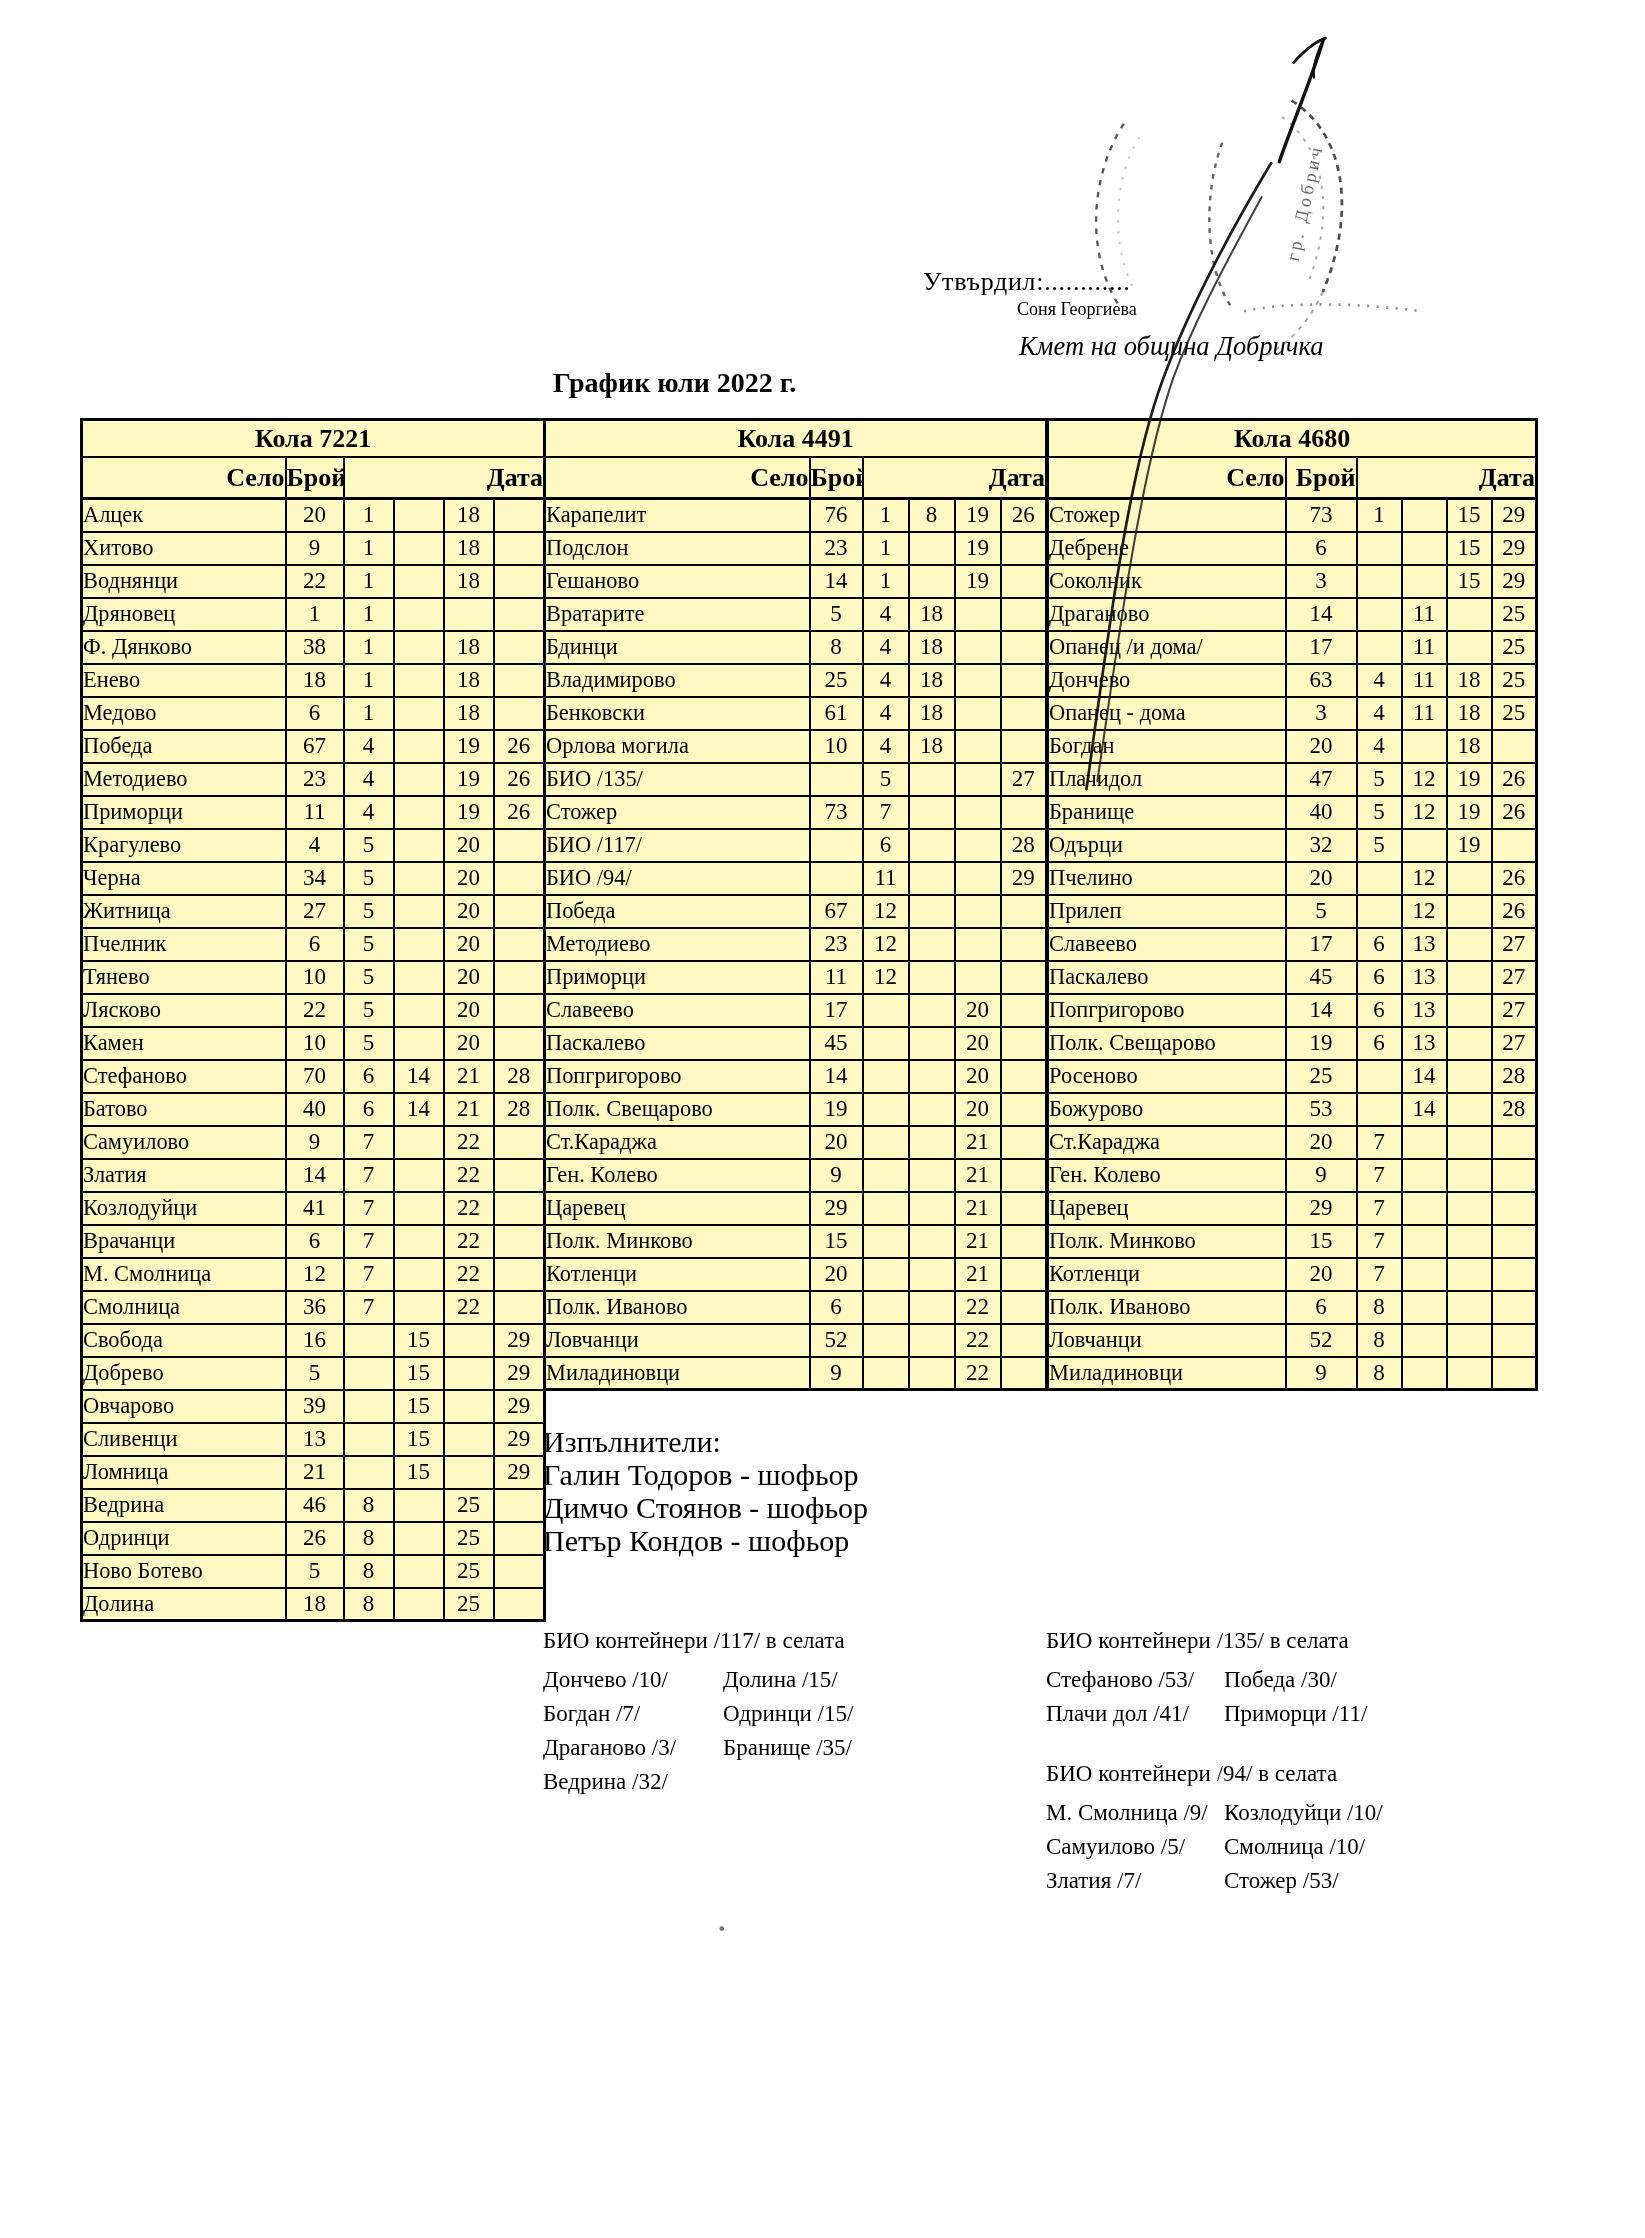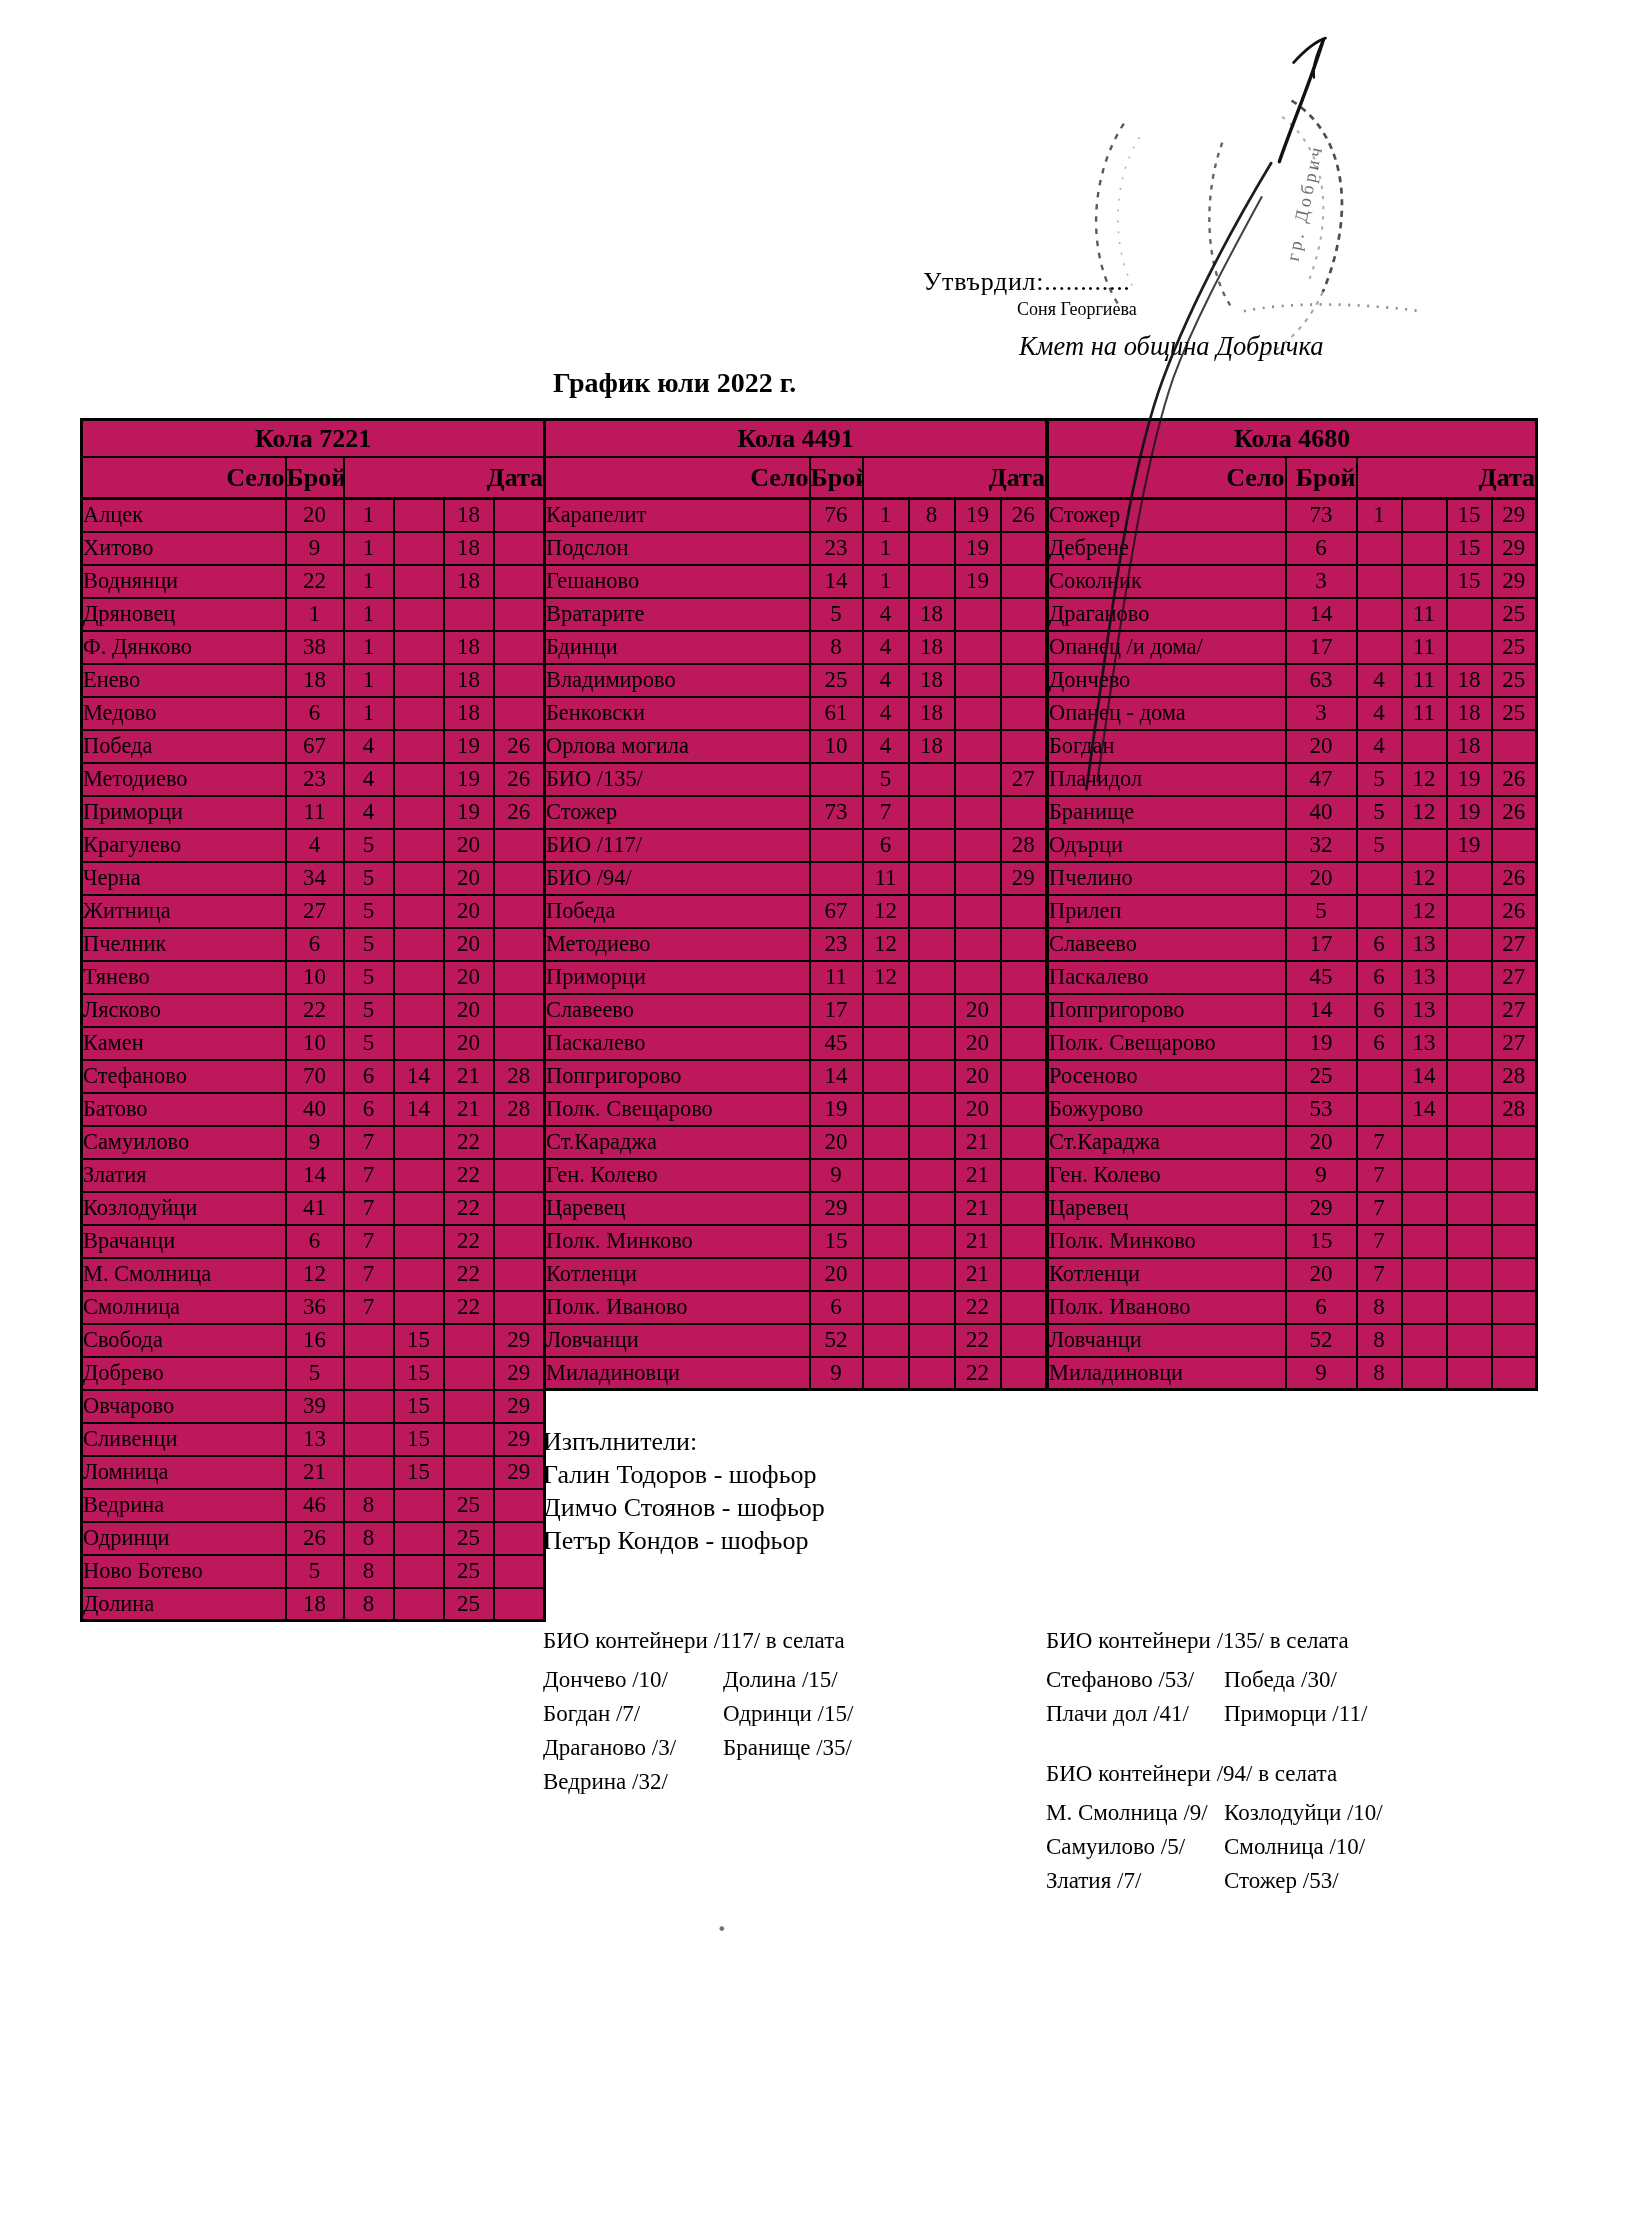--- a/index.html
+++ b/index.html
@@ -10,34 +10,34 @@
   }
   .abs{position:absolute;white-space:nowrap;}
 
   
   #approval{left:923px;top:267px;font-size:26px;letter-spacing:0.7px;}
   #approver-name{left:1017px;top:299px;font-size:18px;}
   #approver-title{left:1019px;top:331px;font-size:26.5px;font-style:italic;}
   #doc-title{left:553px;top:367px;font-size:28px;font-weight:bold;}
 
   
-  table.kola{position:absolute;top:418px;border-collapse:collapse;table-layout:fixed;background:#be185d;border:3.4px solid #000;}
+  table.kola{position:absolute;top:418px;border-collapse:collapse;table-layout:fixed;background:#fef9c3;border:3.4px solid #000;}
   #t0{left:80px;width:463px;}
   #t1{left:543px;width:502px;}
   #t2{left:1046px;width:490px;}
   table.kola th,table.kola td{border:2px solid #000;padding:0;overflow:hidden;white-space:nowrap;}
   tr.kola-row th{height:35px;font-size:26px;font-weight:bold;text-align:center;border-bottom:2.7px solid #000;}
   tr.head-row th{height:39px;font-size:26px;font-weight:bold;text-align:right;border-bottom:3.4px solid #000;}
   table.kola tbody tr{height:33px;}
   td.v{font-size:22.4px;padding-left:6.1px;text-align:left;}
   td.b,td.d{text-align:center;font-size:23px;}
   th.c-broy,td.b{border-left:2.7px solid #000;border-right:2.7px solid #000;}
 
   
-  .txt-block{font-size:26px;line-height:33px;}
+  .txt-block{font-size:30px;line-height:33px;}
   #executors{left:543px;top:1425px;}
   .bio{font-size:23px;}
   .bio .bio-head{line-height:34px;font-size:23px;}
   .bio .cols{position:relative;}
   .bio .col{position:absolute;top:5.4px;line-height:34px;}
   #bio117{left:543px;top:1624px;width:489px;}
   #bio117 .colL{left:0;}
   #bio117 .colR{left:180px;}
   #bio135{left:1046px;top:1624px;width:489px;}
   #bio135 .colL{left:0;}

